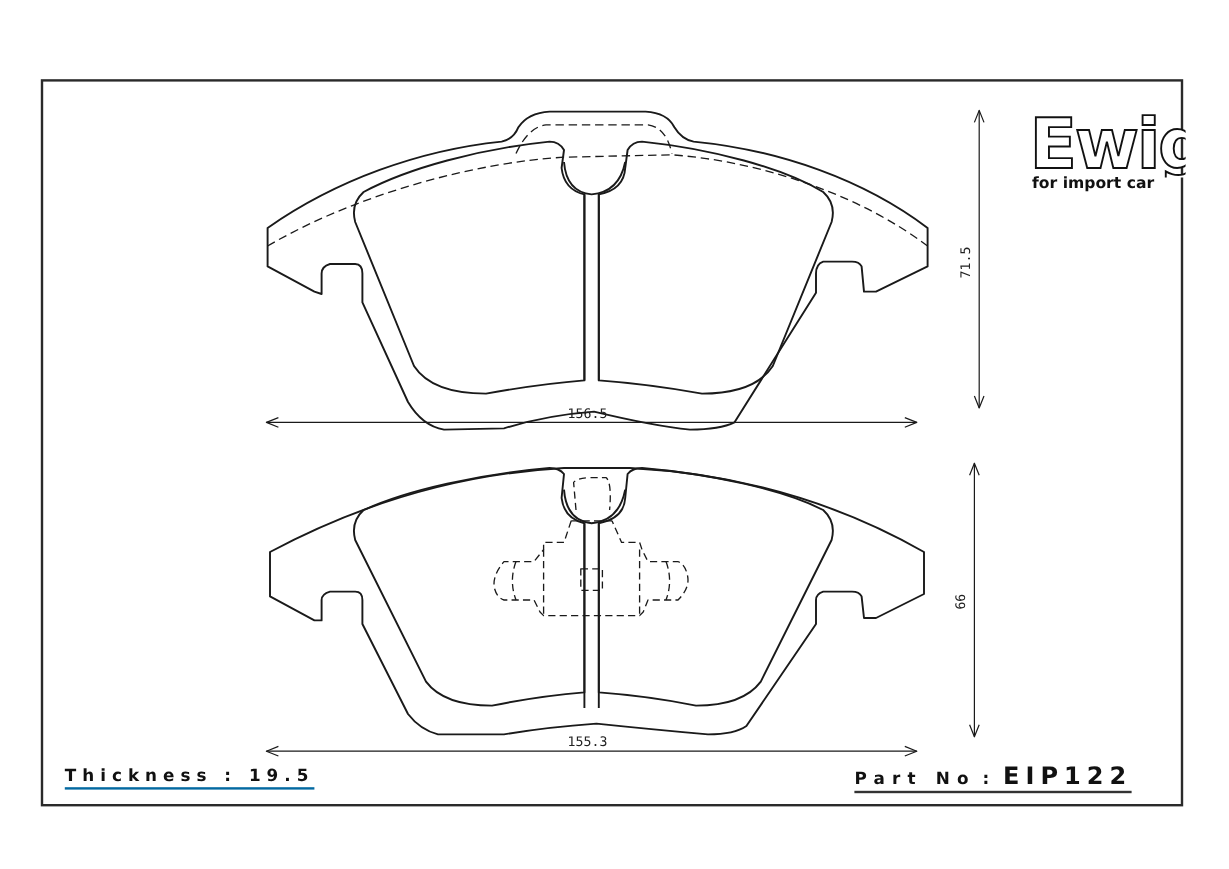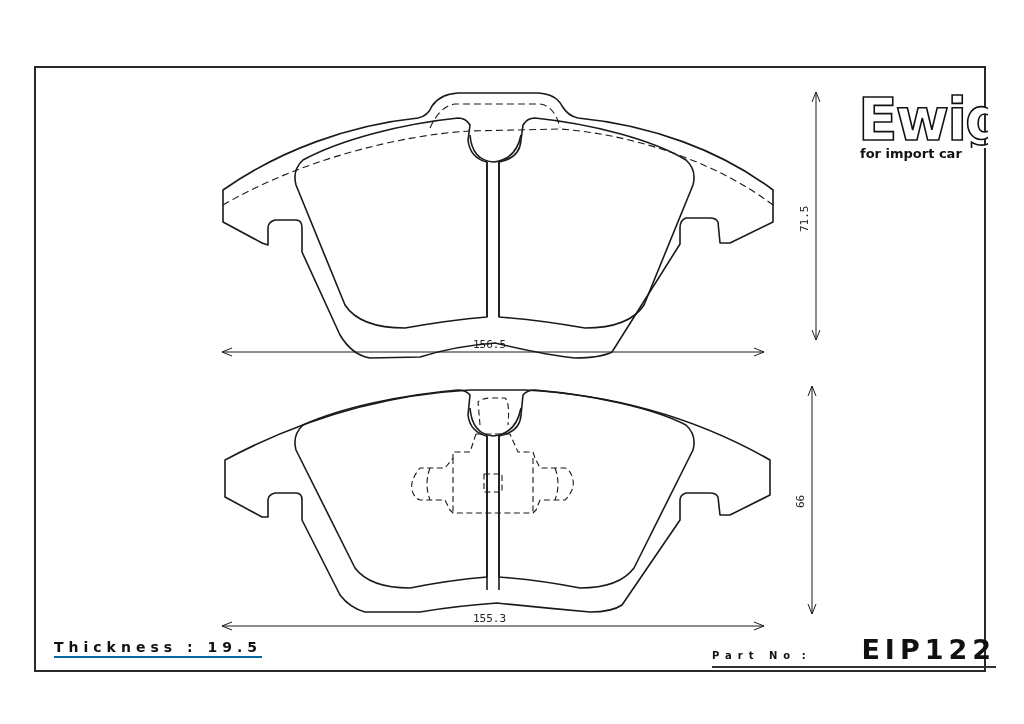--- a/index.html
+++ b/index.html
@@ -2,22 +2,22 @@
 <html><head>
 <meta charset="utf-8">
 <style>
   html, body { margin: 0; padding: 0; background: #ffffff; }
   body { width: 1024px; height: 724px; position: relative; overflow: hidden; font-family: "DejaVu Sans Mono", monospace; }
   .frame { position: absolute; left: 34px; top: 66px; width: 952px; height: 606px; border: 2px solid #2a2a2a; box-sizing: border-box; }
   svg.drawing { position: absolute; left: 0; top: 0; }
   .dim-text { font-family: "DejaVu Sans Mono", monospace; font-size: 11px; fill: #222; }
   .footer-left { position: absolute; left: 54px; top: 639px; font-family: "DejaVu Sans", sans-serif; font-weight: bold; font-size: 14px; letter-spacing: 5px; color: #111; border-bottom: 2px solid #0369a1; padding-bottom: 1px; white-space: pre; }
   .footer-right { position: absolute; left: 712px; top: 634px; font-family: "DejaVu Sans", sans-serif; font-weight: bold; color: #111; border-bottom: 2px solid #333; padding-bottom: 1px; white-space: pre; }
-  .footer-right .label { font-size: 10px; letter-spacing: 6px; }
-  .footer-right .value { font-size: 27px; letter-spacing: 5px; margin-left: 44px; }
+  .footer-right .label { font-size: 14px; letter-spacing: 6px; }
+  .footer-right .value { font-size: 20px; letter-spacing: 5px; }
   .logo { position: absolute; left: 830px; top: 88px; width: 130px; height: 72px; margin-left: 28px; }
   .logo-word { font-family: "DejaVu Sans", sans-serif; font-size: 58px; font-weight: bold; fill: #fff; stroke: #111; stroke-width: 1.6; letter-spacing: -2px; }
   .logo-tag { position: absolute; left: 2px; top: 58px; font-family: "DejaVu Sans", sans-serif; font-size: 13px; font-weight: bold; color: #111; white-space: nowrap; }
 </style>
 </head>
 <body>
 
 <div class="frame"></div>
 
 <svg class="drawing" width="1024" height="724" viewBox="0 0 1024 724">

